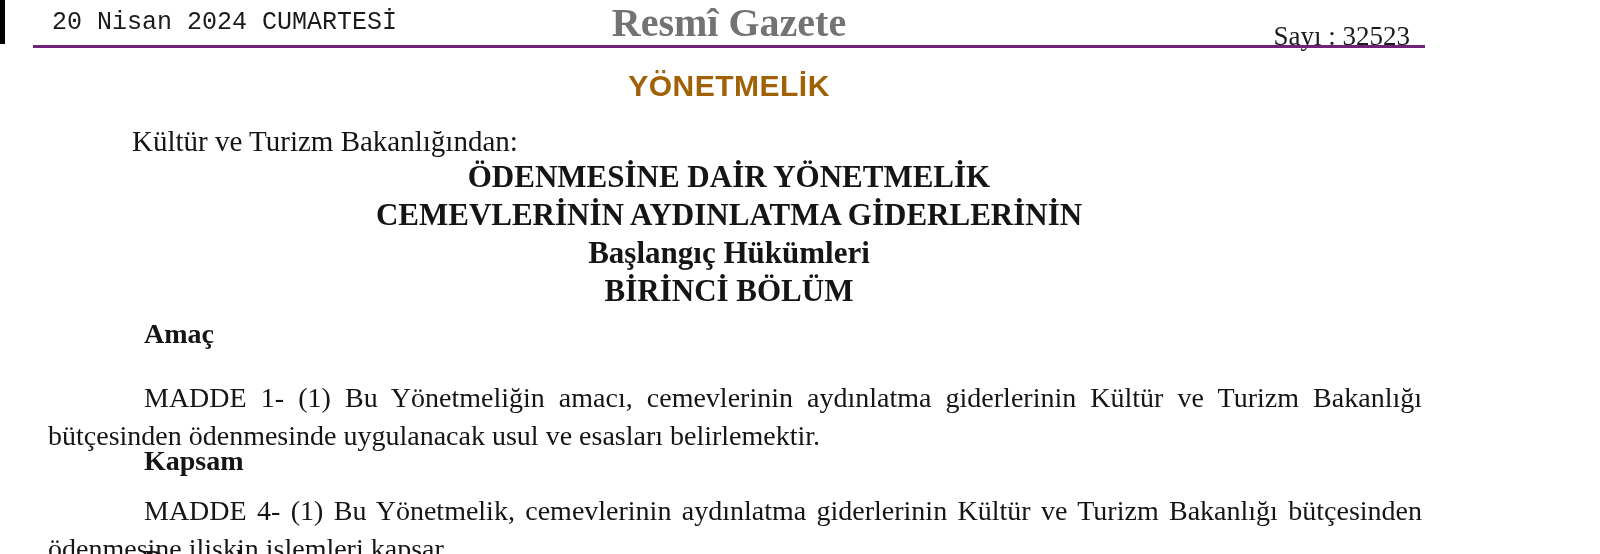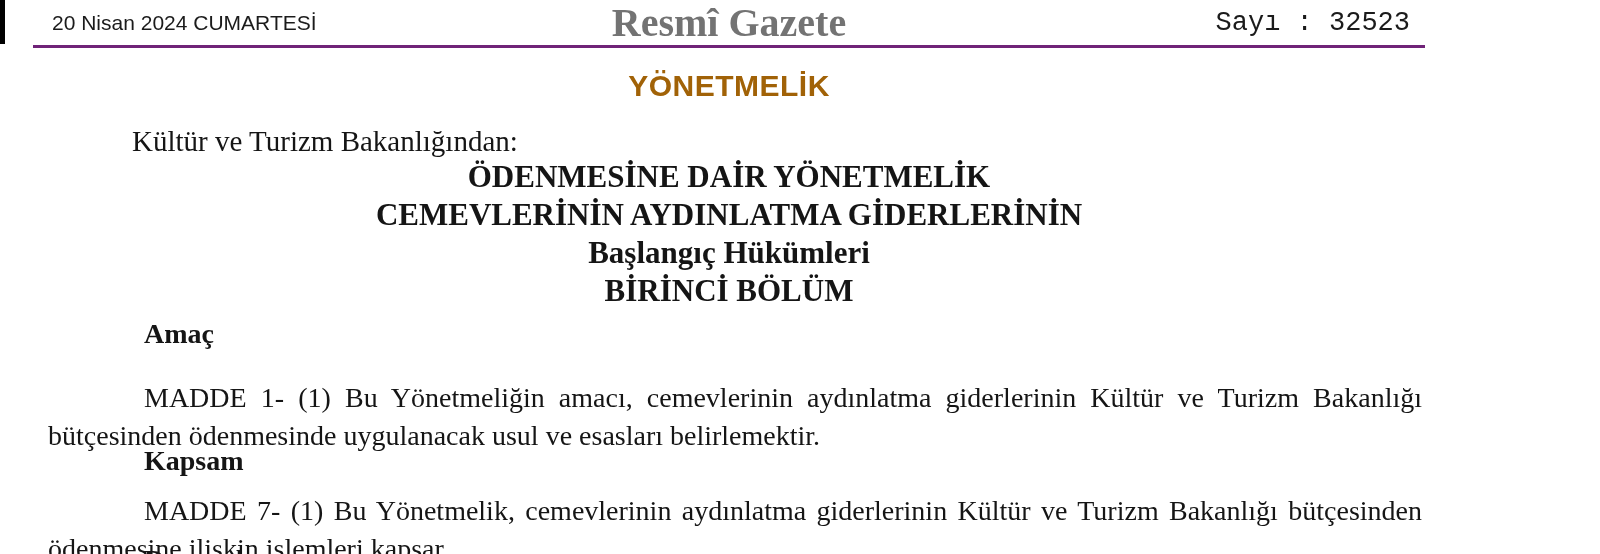--- a/index.html
+++ b/index.html
@@ -10,34 +10,34 @@
     overflow: hidden;
     font-family: "Liberation Serif", serif;
     color: #151515;
   }
   .edge-bar {
     position: absolute; left: 0; top: 0;
     width: 5px; height: 44px; background: #000;
   }
   .masthead-date {
     position: absolute; left: 52px; top: 7px;
-    font-family: Liberation Sans, sans-serif;
-    font-size: 21px; line-height: 32px; color: #1b1b1b;
+    font-family: Liberation Mono, monospace;
+    font-size: 25px; line-height: 32px; color: #1b1b1b;
     white-space: nowrap;
   }
   .masthead-title {
     position: absolute; left: 33px; top: 1px; width: 1392px;
     text-align: center;
     font-family: "Liberation Serif", serif;
     font-weight: bold; font-size: 40px; line-height: 44px;
     white-space: nowrap;
   }
   .masthead-issue {
-    position: absolute; right: 190px; top: 7px;
-    font-family: Liberation Mono, monospace;
+    position: absolute; right: 190px; top: 20px;
+    font-family: Liberation Serif, serif;
     font-size: 27px; line-height: 32px; color: #1b1b1b;
     white-space: nowrap;
   }
   .masthead-rule {
     position: absolute; left: 33px; top: 45px;
     width: 1392px; height: 3px;
   }
   .kind-heading {
     position: absolute; left: 33px; top: 69px; width: 1392px;
     text-align: center;
@@ -90,15 +90,15 @@
   <div>ÖDENMESİNE DAİR YÖNETMELİK</div>
   <div>CEMEVLERİNİN AYDINLATMA GİDERLERİNİN</div>
   <div>Başlangıç Hükümleri</div>
   <div>BİRİNCİ BÖLÜM</div>
 </div>
 
 <div class="side-heading heading-amac">Amaç</div>
 <p class="article article-1"><b>MADDE 1-</b><span> (1) Bu Yönetmeliğin amacı, cemevlerinin aydınlatma giderlerinin Kültür ve Turizm Bakanlığı bütçesinden ödenmesinde uygulanacak usul ve esasları belirlemektir.</span></p>
 
 <div class="side-heading heading-kapsam">Kapsam</div>
-<p class="article article-2"><b>MADDE 7-</b><span> (1) Bu Yönetmelik, cemevlerinin aydınlatma giderlerinin Kültür ve Turizm Bakanlığı bütçesinden ödenmesine ilişkin işlemleri kapsar.</span></p>
+<p class="article article-2"><b>MADDE 4-</b><span> (1) Bu Yönetmelik, cemevlerinin aydınlatma giderlerinin Kültür ve Turizm Bakanlığı bütçesinden ödenmesine ilişkin işlemleri kapsar.</span></p>
 
 <div class="side-heading heading-dayanak">Dayanak</div>
 
 </body></html>

